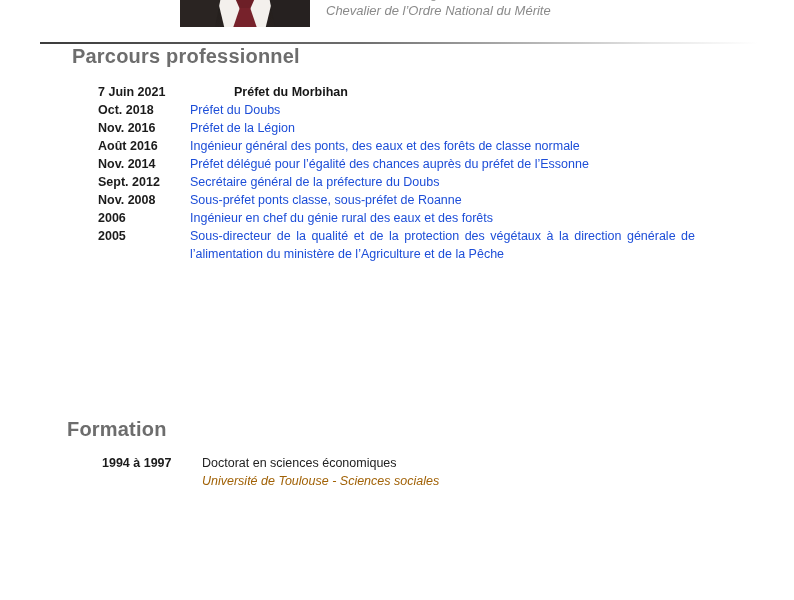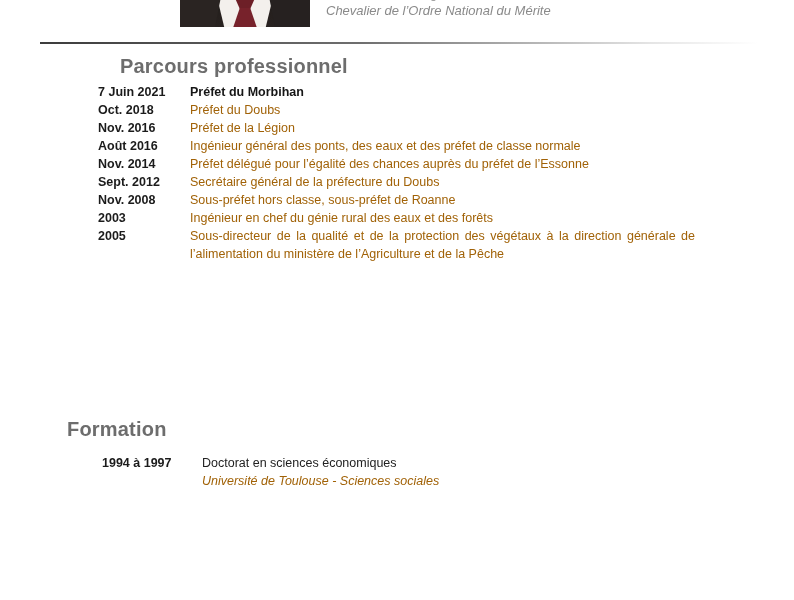--- a/index.html
+++ b/index.html
@@ -57,34 +57,34 @@
     position:absolute;left:40px;top:42px;width:718px;height:2px;
     background:linear-gradient(to right,#3c3c3c 0%, #6f6f6f 45%, rgba(150,150,150,0.25) 85%, rgba(160,160,160,0) 100%);
   }
 
   
   .section-title{
     position:absolute;
     font-size:20px;font-weight:bold;color:#6d6d6d;
     line-height:24px;letter-spacing:0.2px;
   }
-  .title-career{left:72px;top:54px;margin-left:48px;}
+  .title-career{left:72px;top:44px;}
   .title-education{left:67px;top:417px;}
 
   
   .career-list{
     position:absolute;left:98px;top:83px;
     display:grid;
     grid-template-columns:92px 505px;
     row-gap:0;
     font-size:12.5px;line-height:18px;
   }
   .date-cell{font-weight:bold;color:#1b1b1b;}
-  .role-cell{color:#a16207;}
-  .role-bold{font-weight:bold;color:#161616;}
+  .role-cell{color:#1d4ed8;}
+  .role-bold{font-weight:bold;color:#161616;margin-left:44px;}
   .role-justify{text-align:justify;}
 
   
   .education-list{
     position:absolute;left:102px;top:454px;
     display:grid;
     grid-template-columns:100px 430px;
     row-gap:30px;
     font-size:12.5px;line-height:18px;
   }
@@ -116,32 +116,32 @@
     <div class="date-cell">7 Juin 2021</div>
     <div class="role-cell role-bold">Préfet du Morbihan</div>
 
     <div class="date-cell">Oct. 2018</div>
     <div class="role-cell">Préfet du Doubs</div>
 
     <div class="date-cell">Nov. 2016</div>
     <div class="role-cell">Préfet de la Légion</div>
 
     <div class="date-cell">Août 2016</div>
-    <div class="role-cell">Ingénieur général des ponts, des eaux et des préfet de classe normale</div>
+    <div class="role-cell">Ingénieur général des ponts, des eaux et des forêts de classe normale</div>
 
     <div class="date-cell">Nov. 2014</div>
     <div class="role-cell">Préfet délégué pour l’égalité des chances auprès du préfet de l’Essonne</div>
 
     <div class="date-cell">Sept. 2012</div>
     <div class="role-cell">Secrétaire général de la préfecture du Doubs</div>
 
     <div class="date-cell">Nov. 2008</div>
-    <div class="role-cell">Sous-préfet hors classe, sous-préfet de Roanne</div>
+    <div class="role-cell">Sous-préfet ponts classe, sous-préfet de Roanne</div>
 
-    <div class="date-cell">2003</div>
+    <div class="date-cell">2006</div>
     <div class="role-cell">Ingénieur en chef du génie rural des eaux et des forêts</div>
 
     <div class="date-cell">2005</div>
     <div class="role-cell role-justify">Sous-directeur de la qualité et de la protection des végétaux à la direction générale de l’alimentation du ministère de l’Agriculture et de la Pêche</div>
   </div>
 
   <div class="section-title title-education">Formation</div>
 
   <div class="education-list">
     <div class="date-cell">1994 à 1997</div>

